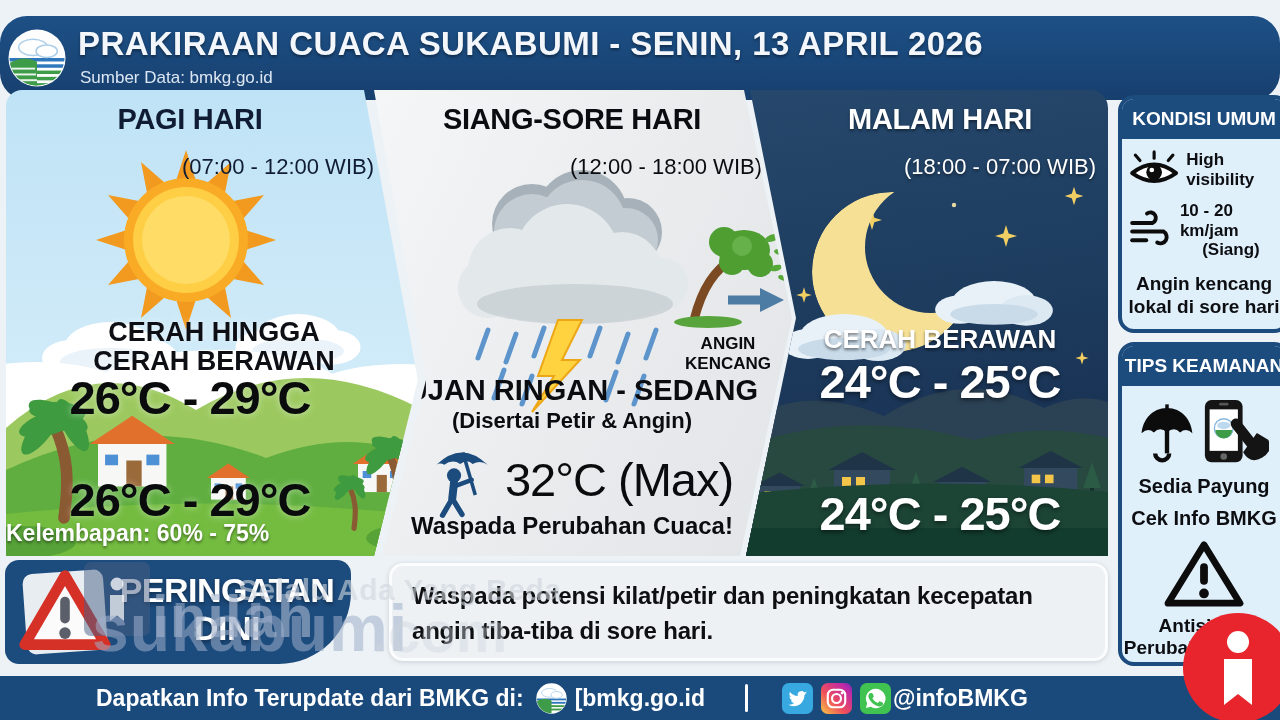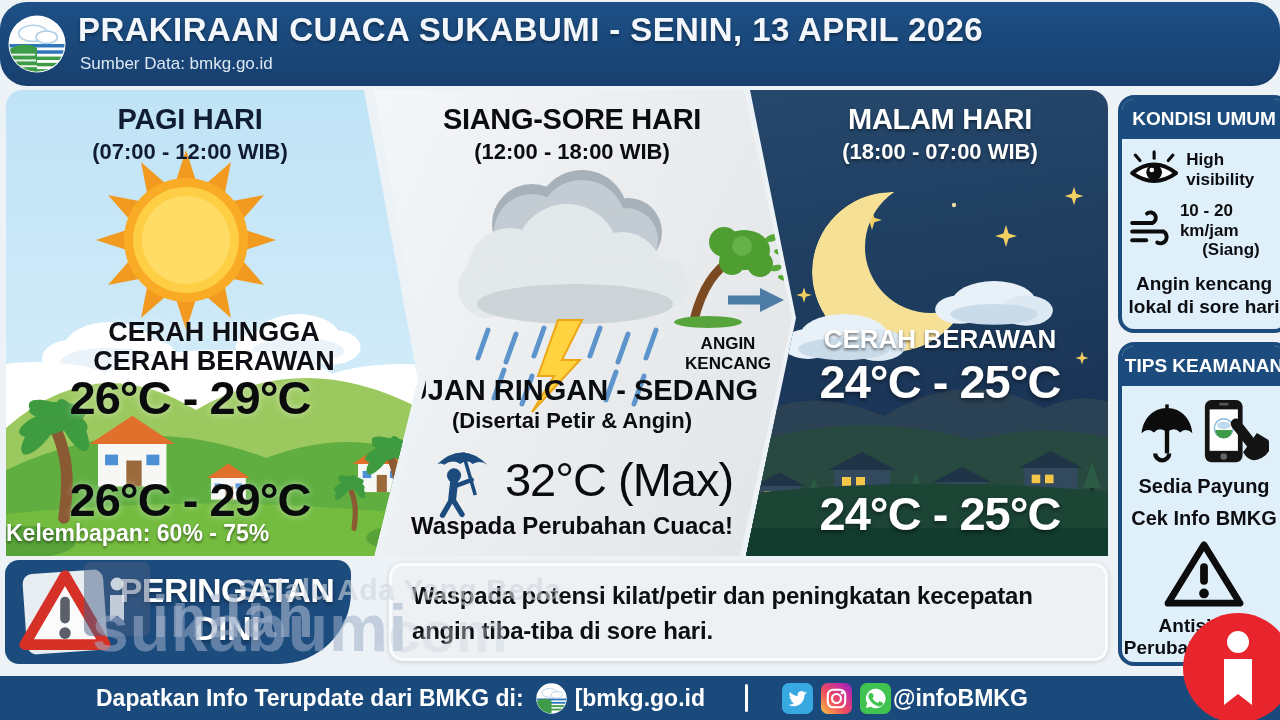--- a/index.html
+++ b/index.html
@@ -1,37 +1,37 @@
 <!DOCTYPE html>
 <html><head>
 <meta charset="utf-8">
 <style>
   html,body{margin:0;padding:0;background:#444;}
   .stage{position:relative;width:1280px;height:720px;overflow:hidden;background:#edf2f6;
          font-family:"Liberation Sans","DejaVu Sans",sans-serif;}
   
-  .header{position:absolute;left:0;top:2px;width:1280px;height:84px;background:linear-gradient(#1d5086,#173f6e);border-radius:27px;}
+  .header{position:absolute;left:0;top:16px;width:1280px;height:84px;background:linear-gradient(#1d5086,#173f6e);border-radius:27px;}
   .hdr-logo{position:absolute;left:8px;top:13px;width:58px;height:58px;}
   .hdr-title{position:absolute;left:78px;top:9px;font-size:33px;font-weight:800;color:#f3f7fb;
              letter-spacing:.4px;text-shadow:0 2px 3px rgba(0,0,0,.4);white-space:nowrap;}
   .hdr-src{position:absolute;left:80px;top:52px;font-size:17px;font-weight:500;color:#dce7f3;}
   
   .panel{position:absolute;top:90px;height:466px;}
   .p-morning{left:6px;width:424px;background:linear-gradient(#bfe3f6,#cfeaf8 55%,#d8effa);
              border-radius:16px 0 0 16px;
              clip-path:polygon(0 0,358px 0,412px 290px,368px 466px,0 466px);}
   .p-afternoon{left:372px;width:430px;background:linear-gradient(115deg,#f4f6f7,#e9ebed 55%,#e2e5e7);
              clip-path:polygon(2px 0,372px 0,420px 228px,368px 466px,10px 466px,54px 290px);}
   .p-night{left:744px;width:364px;background:linear-gradient(172deg,#26486c,#1d3c5e 45%,#193254 75%,#152e4a);
              border-radius:0 18px 18px 0;
              clip-path:polygon(6px 0,364px 0,364px 466px,2px 466px,52px 228px);}
   .panel svg.scene{position:absolute;left:0;top:0;}
   .p-title{position:absolute;left:0;right:56px;top:13px;text-align:center;font-size:29px;font-weight:800;
            color:#101c34;letter-spacing:-.3px;}
-  .p-time{position:absolute;left:0;right:56px;top:49px;text-align:center;font-size:22px;font-weight:700;color:#101c34;}
+  .p-time{position:absolute;left:0;right:56px;top:64px;text-align:right;font-size:22px;font-weight:400;color:#101c34;}
   .p-afternoon .p-title,.p-afternoon .p-time{color:#0b0c0f;right:40px;left:10px;}
   .p-night .p-title,.p-night .p-time{color:#fff;right:12px;left:40px;text-shadow:0 2px 3px rgba(0,0,0,.45);}
   .cond{position:absolute;left:0;right:56px;top:228px;text-align:center;font-size:27px;font-weight:800;
         color:#0d0f14;line-height:1.06;text-shadow:0 0 6px rgba(255,255,255,.55);padding-left:48px;}
   .temp{position:absolute;left:0;right:56px;text-align:center;font-size:47px;font-weight:800;color:#0a0b0d;
         letter-spacing:-1px;text-shadow:0 0 7px rgba(255,255,255,.5);}
   .t1{top:280px;} .t2{top:382px;}
   .humid{position:absolute;left:0;right:56px;top:430px;font-size:23px;font-weight:800;color:#fff;
          text-shadow:0 2px 3px rgba(0,0,0,.45);}
   

